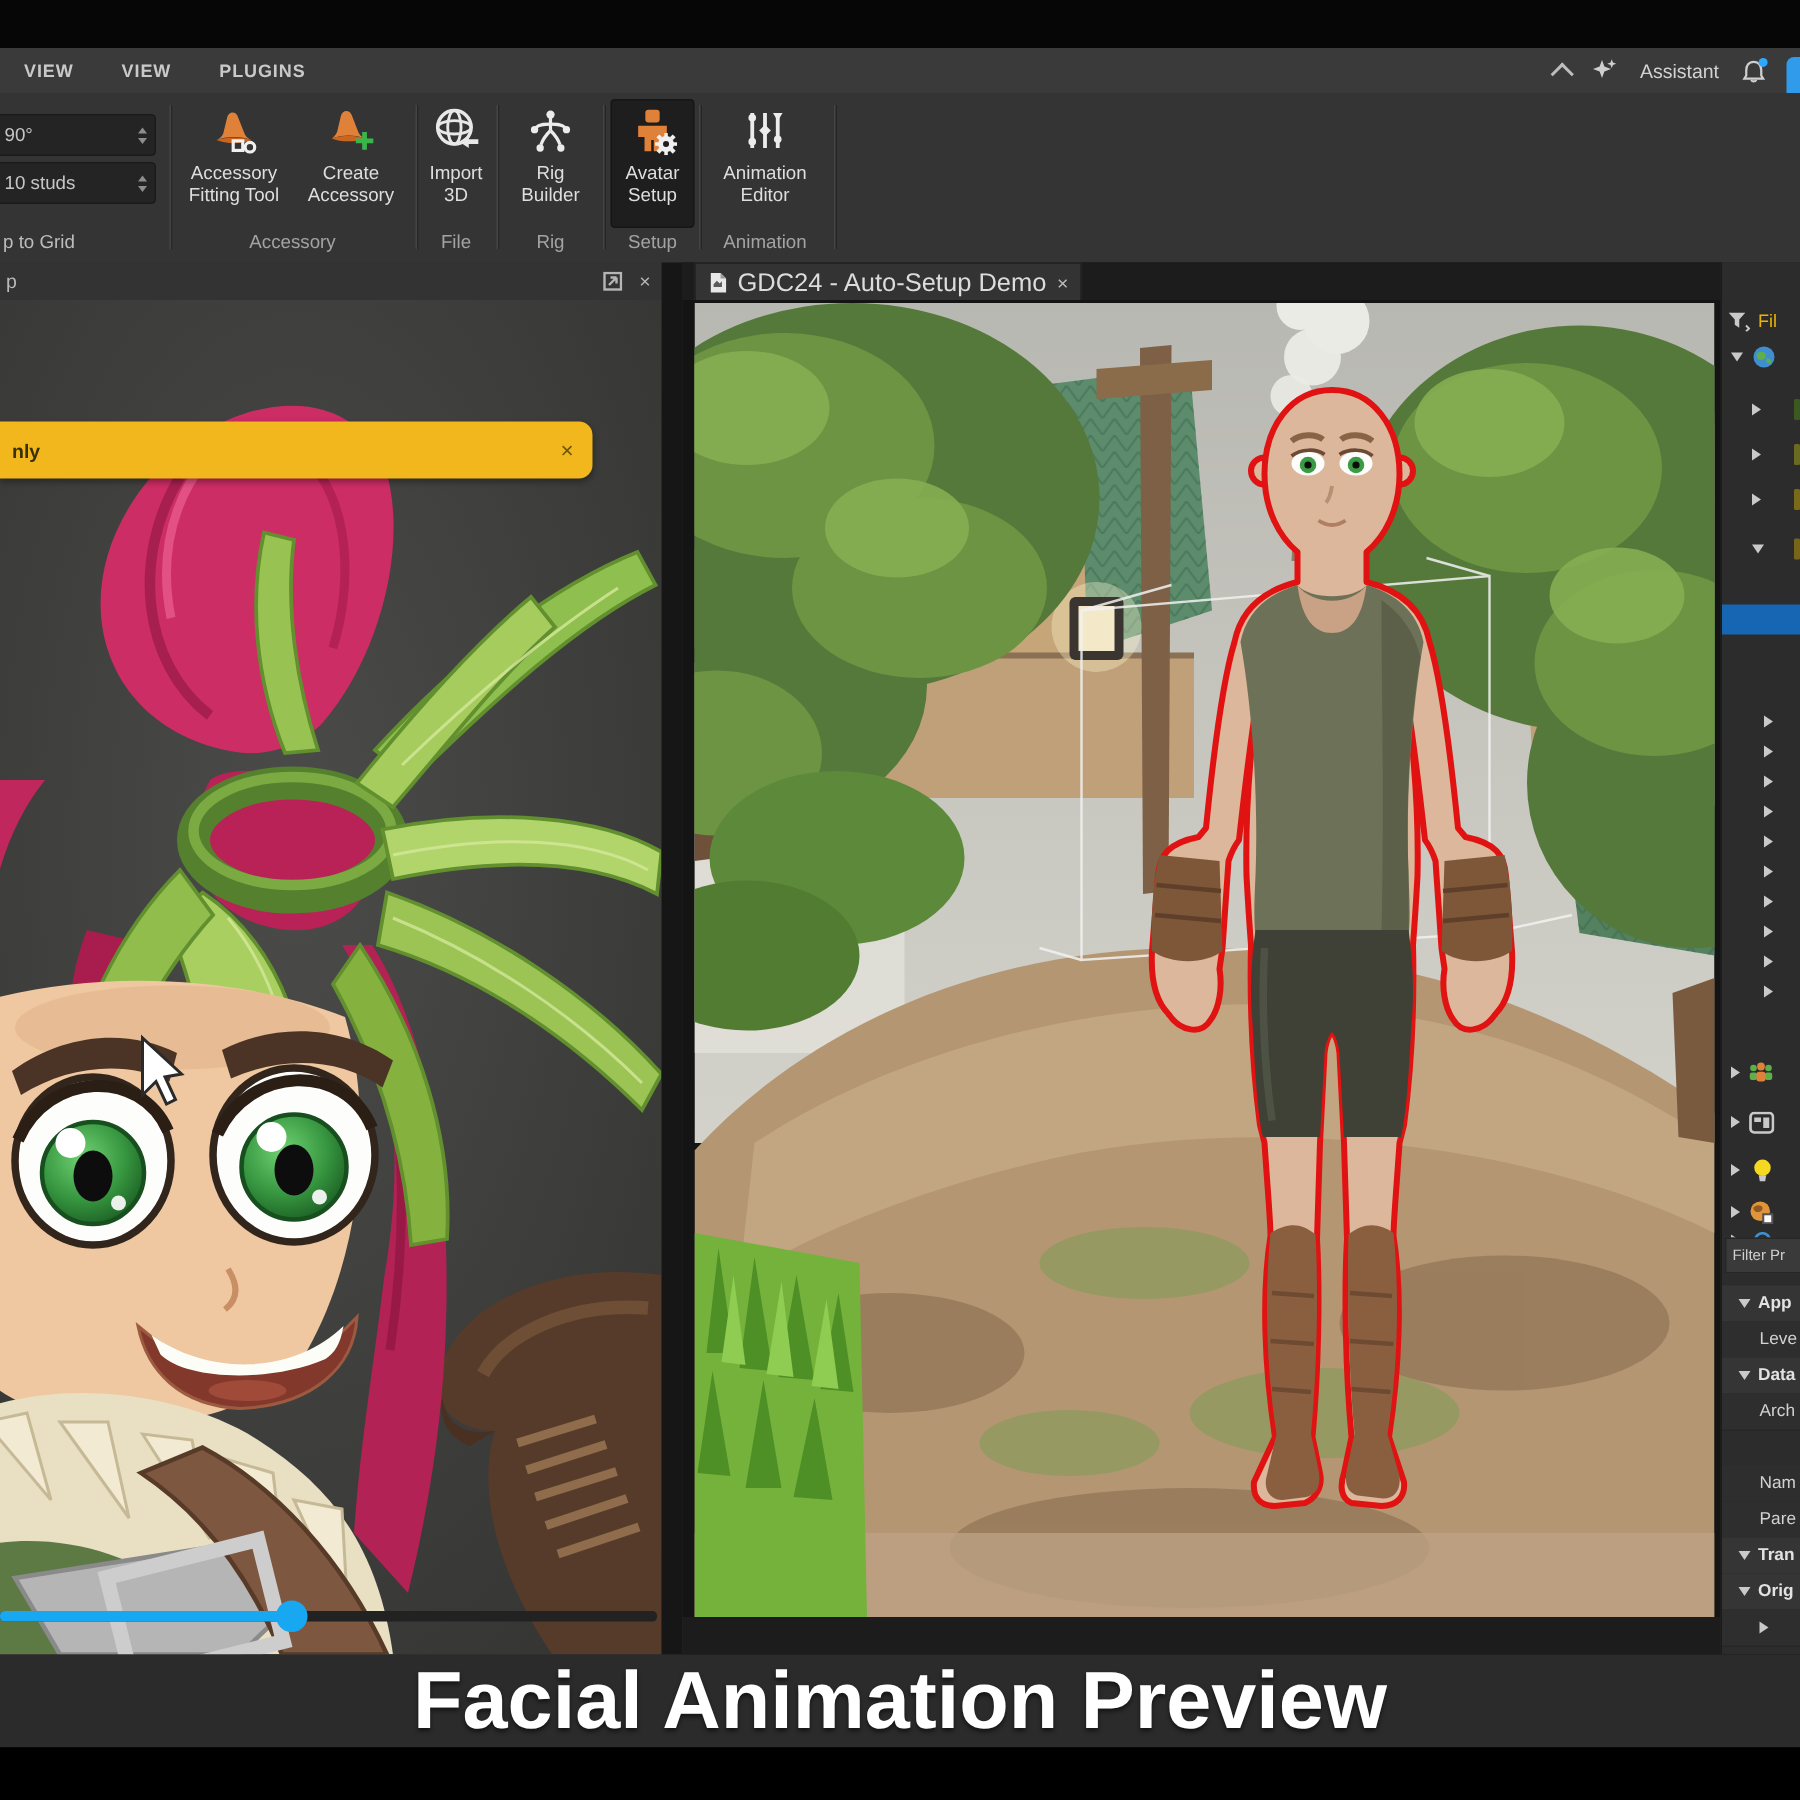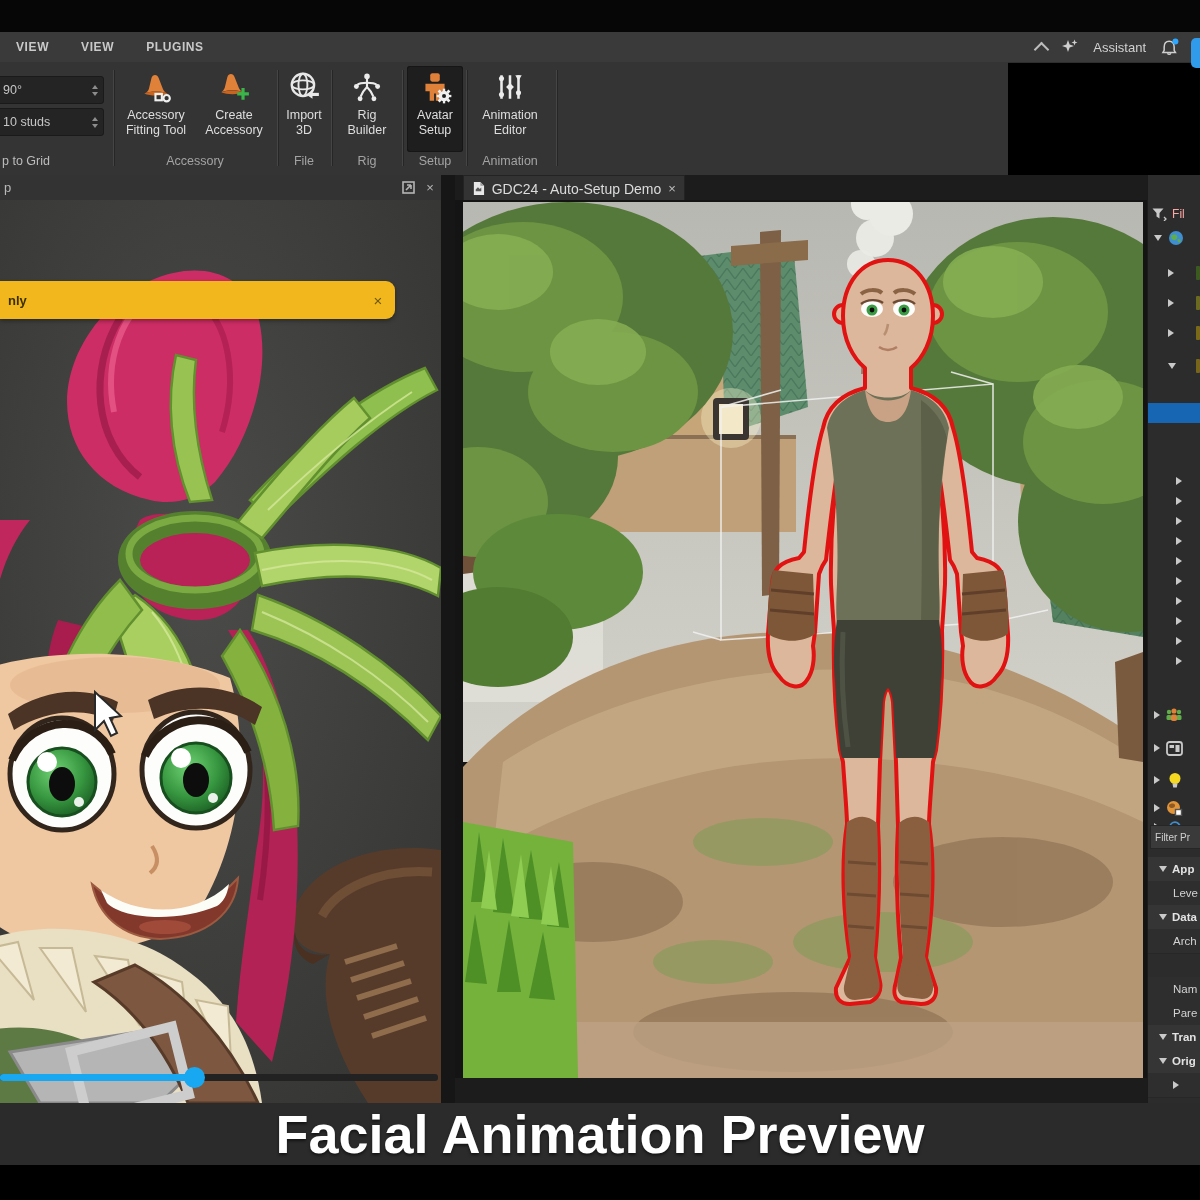--- a/index.html
+++ b/index.html
@@ -11,21 +11,21 @@
   #top-black{left:0;top:0;width:1200px;height:32px;background:#060606;}
   #menubar{left:0;top:32px;width:1200px;height:30px;background:#3a3a3a;border-bottom:1px solid #2e2e2e;
            display:flex;align-items:center;}
   .menu-item{font-size:12px;font-weight:700;letter-spacing:.6px;color:#c9c9c9;padding:0 16px;cursor:default;}
   #menubar-right{margin-left:auto;display:flex;align-items:center;gap:14px;padding-right:20px;}
   .chev-up{width:9px;height:9px;border-left:2px solid #bdbdbd;border-top:2px solid #bdbdbd;transform:rotate(45deg);margin-top:4px;}
   #assistant-label{font-size:13px;color:#d2d2d2;}
   #blue-edge{right:0;top:38px;width:9px;height:30px;background:#2f9bea;border-radius:5px 0 0 5px;}
 
   
-  #ribbon{left:0;top:62px;width:1008px;height:113px;background:#343434;border-bottom:1px solid #262626;}
+  #ribbon{left:0;top:62px;width:1200px;height:113px;background:#343434;border-bottom:1px solid #262626;}
   .rfield{position:absolute;left:-8px;width:110px;height:26px;background:#242424;border:1px solid #1a1a1a;
           border-radius:3px;display:flex;align-items:center;}
   .rfield span{font-size:12.5px;color:#c6c6c6;padding-left:10px;flex:1;}
   .stepper{width:16px;height:100%;display:flex;flex-direction:column;align-items:center;justify-content:center;gap:3px;}
   .st-up{width:0;height:0;border-bottom:4px solid #8d8d8d;border-left:3.5px solid transparent;border-right:3.5px solid transparent;}
   .st-dn{width:0;height:0;border-top:4px solid #8d8d8d;border-left:3.5px solid transparent;border-right:3.5px solid transparent;}
   #snap-label{left:2px;top:92px;font-size:12.5px;color:#bdbdbd;}
   .vsep{position:absolute;top:8px;height:96px;width:1px;background:#454545;border-right:1px solid #262626;}
   .rbtn{position:absolute;top:4px;height:86px;display:flex;flex-direction:column;align-items:center;justify-content:flex-start;
         border-radius:3px;cursor:default;}
@@ -53,34 +53,34 @@
   #face-slider .track{position:absolute;left:0;top:8px;width:438px;height:7px;background:#222;border-radius:3px;}
   #face-slider .fill{position:absolute;left:0;top:8px;height:7px;background:#18a8f2;border-radius:3px;width:calc(var(--v)*1% );}
   #face-slider .thumb{position:absolute;top:1px;width:21px;height:21px;border-radius:50%;background:#18a8f2;
                       left:calc(var(--v)*1% - 10px);}
 
   
   #center{position:relative;width:693px;height:928px;background:#1c1c1c;}
   #tabbar{position:absolute;left:0;top:0;width:693px;height:25px;background:#1c1c1c;}
   #doc-tab{position:absolute;left:8px;top:0;height:25px;background:#333333;border:1px solid #232323;border-bottom:none;
            display:flex;align-items:center;padding:0 8px;gap:7px;}
-  #doc-tab .tab-title{font-size:14px;color:#dcdcdc;white-space:nowrap;}
+  #doc-tab .tab-title{font-size:17px;color:#dcdcdc;white-space:nowrap;}
   #doc-tab .tab-close{color:#bdbdbd;font-size:13px;}
   #viewport{position:absolute;left:0;top:25px;width:693px;height:878px;background:#141414;}
   #viewport svg{position:absolute;left:8px;top:2px;}
 
   
   #right-panel{position:relative;width:52px;height:928px;background:#2c2c2c;border-left:1px solid #1b1b1b;}
   .xrow{position:absolute;left:0;width:52px;height:20px;display:flex;align-items:center;}
   .arrow-r{width:0;height:0;border-left:6px solid #c9c9c9;border-top:4.5px solid transparent;border-bottom:4.5px solid transparent;}
   .arrow-d{width:0;height:0;border-top:6px solid #c9c9c9;border-left:4.5px solid transparent;border-right:4.5px solid transparent;}
   .sliver{position:absolute;right:0;width:4px;height:14px;border-radius:1px;}
   #sel-row{position:absolute;left:0;top:228px;width:52px;height:20px;background:#1766b4;}
   #exp-filter{position:absolute;left:0;top:28px;width:52px;height:22px;display:flex;align-items:center;gap:5px;}
-  #exp-filter span{font-size:12px;color:#fca5a5;}
+  #exp-filter span{font-size:12px;color:#eab308;}
   #prop-filter{position:absolute;left:2px;top:650px;width:58px;height:22px;background:#3a3a3a;border:1px solid #262626;
                display:flex;align-items:center;}
   #prop-filter span{font-size:10px;color:#cfcfcf;padding-left:4px;white-space:nowrap;}
   .prow{position:absolute;left:0;width:52px;height:24px;display:flex;align-items:center;gap:5px;
         border-bottom:1px solid #272727;background:#2e2e2e;}
   .prow.section{background:#353535;}
   .prow .plab{font-size:11.5px;color:#d2d2d2;white-space:nowrap;}
   .prow.section .plab{font-weight:700;color:#e2e2e2;}
   .prow .plab.disabled{color:#6f6f6f;}
   .pind{width:6px;flex:none;}

